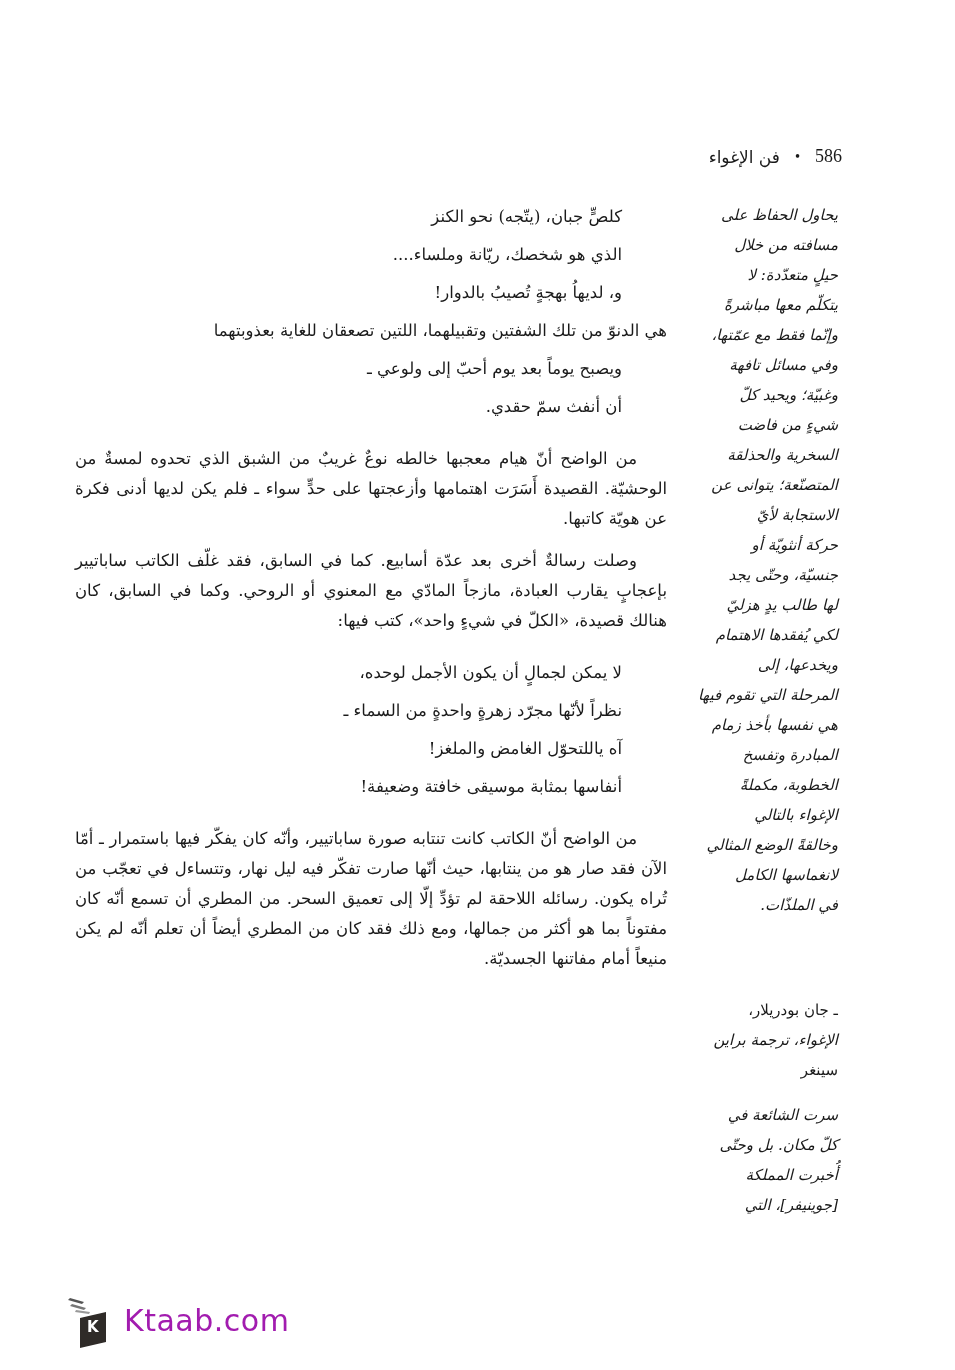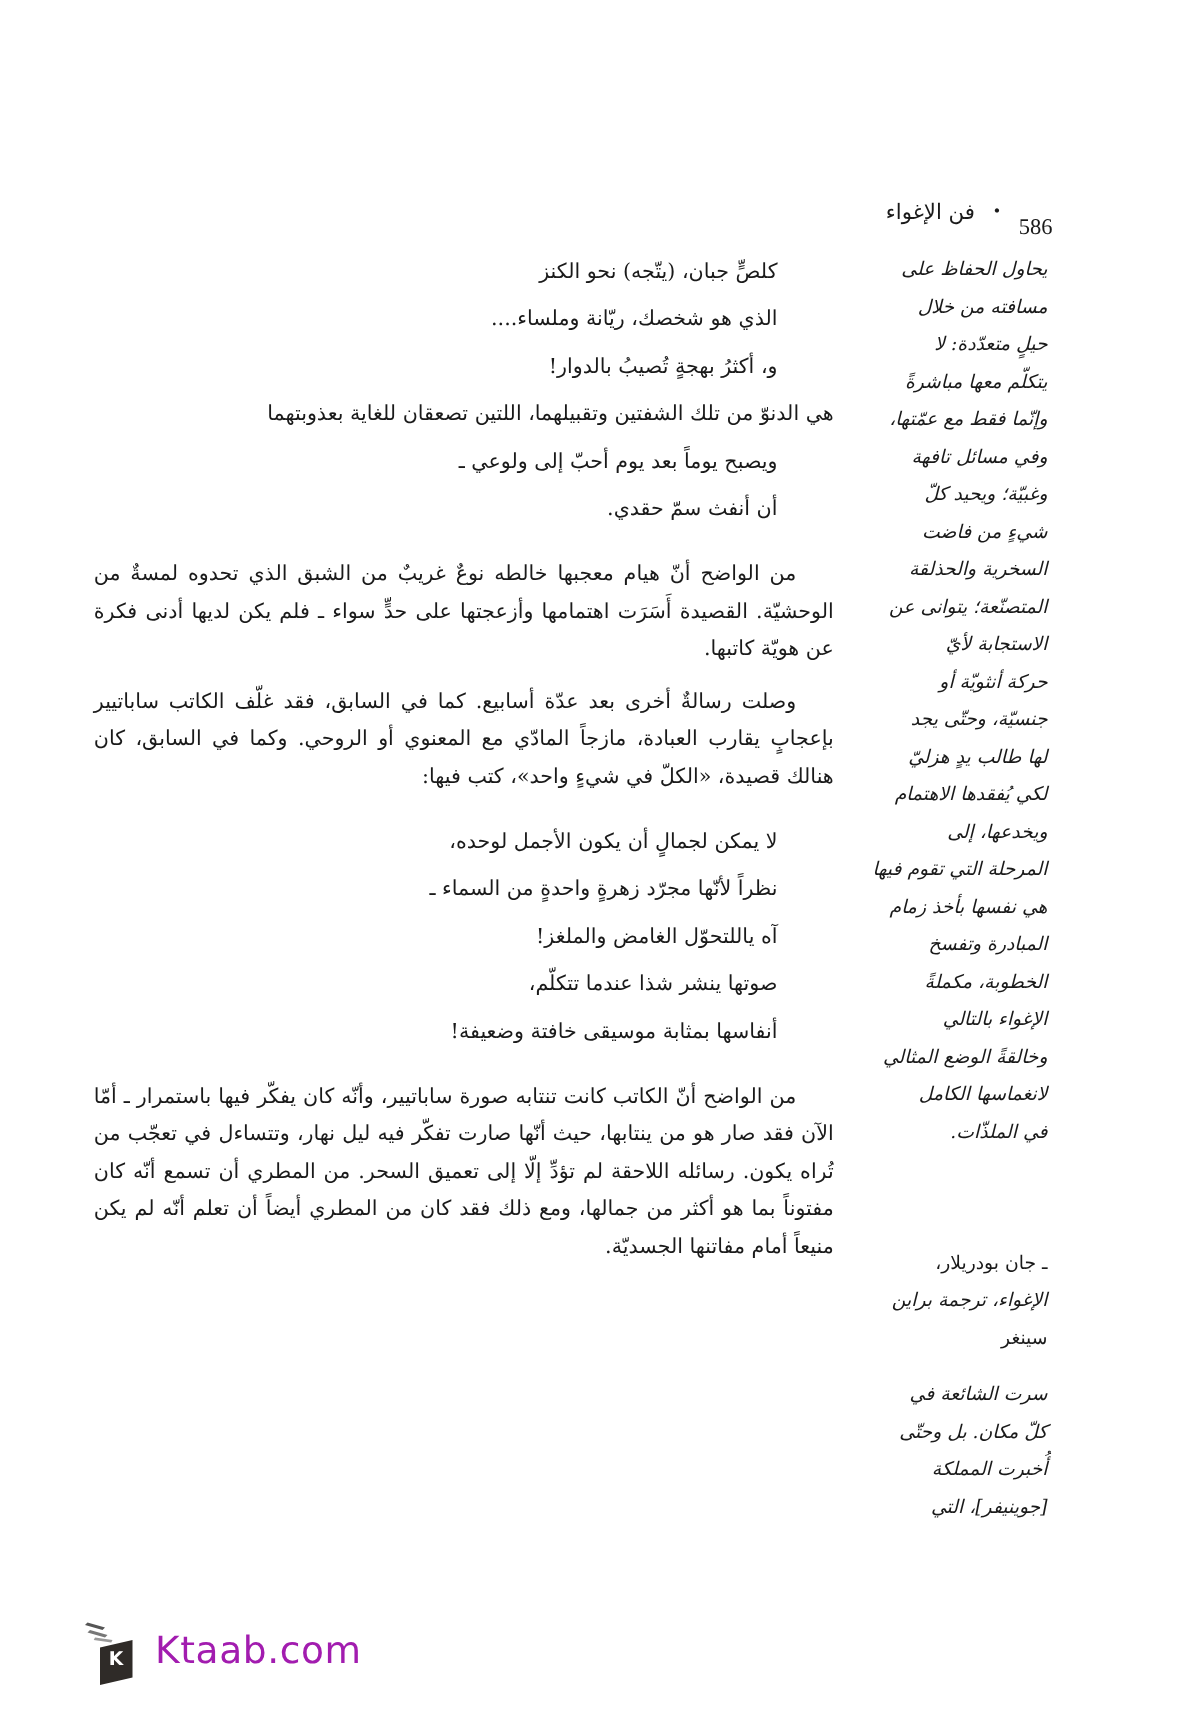--- a/index.html
+++ b/index.html
@@ -5,21 +5,21 @@
     html, body { margin: 0; padding: 0; background: #ffffff; }
     body {
       width: 955px; height: 1370px; position: relative; overflow: hidden;
       font-family: "DejaVu Serif", "Liberation Serif", serif;
       color: #1a1a1a;
     }
     .page-header {
       position: absolute; top: 146px; right: 113px;
       direction: rtl; font-size: 17px; display: flex; align-items: center; gap: 14px;
     }
-    .page-header .num { font-family: "Liberation Serif", serif; font-size: 18px; margin-top: 25px; }
+    .page-header .num { font-family: "Liberation Serif", serif; font-size: 18px; }
     .page-header .bullet { font-size: 12px; }
     .main {
       position: absolute; top: 198px; left: 75px; width: 592px;
       direction: rtl; text-align: right; font-size: 16.5px;
     }
     .poem { padding-right: 45px; text-align: right; }
     .poem-line { height: 38px; line-height: 38px; white-space: nowrap; }
     .para { text-align: justify; text-align-last: right; line-height: 30px; margin: 0; }
     .para.indent { text-indent: 30px; }
     .gap-s { height: 12px; }
@@ -40,35 +40,34 @@
 <div class="page-header">
   <span class="num">586</span>
   <span class="bullet">•</span>
   <span>فن الإغواء</span>
 </div>
 
 <div class="main">
   <div class="poem">
     <div class="poem-line">كلصٍّ جبان، (يتّجه) نحو الكنز</div>
     <div class="poem-line">الذي هو شخصك، ريّانة وملساء....</div>
-    <div class="poem-line">و، أكثرُ بهجةٍ تُصيبُ بالدوار!</div>
+    <div class="poem-line">و، لديهاُ بهجةٍ تُصيبُ بالدوار!</div>
     <div class="poem-line" style="margin-right:-45px">هي الدنوّ من تلك الشفتين وتقبيلهما، اللتين تصعقان للغاية بعذوبتهما</div>
     <div class="poem-line">ويصبح يوماً بعد يوم أحبّ إلى ولوعي ـ</div>
     <div class="poem-line">أن أنفث سمّ حقدي.</div>
   </div>
   <div class="gap-m"></div>
   <p class="para indent">من الواضح أنّ هيام معجبها خالطه نوعٌ غريبٌ من الشبق الذي تحدوه لمسةٌ من الوحشيّة. القصيدة أَسَرَت اهتمامها وأزعجتها على حدٍّ سواء ـ فلم يكن لديها أدنى فكرة عن هويّة كاتبها.</p>
   <div class="gap-s"></div>
   <p class="para indent">وصلت رسالةٌ أخرى بعد عدّة أسابيع. كما في السابق، فقد غلّف الكاتب ساباتيير بإعجابٍ يقارب العبادة، مازجاً المادّي مع المعنوي أو الروحي. وكما في السابق، كان هنالك قصيدة، «الكلّ في شيءٍ واحد»، كتب فيها:</p>
   <div class="gap-m"></div>
   <div class="poem">
     <div class="poem-line">لا يمكن لجمالٍ أن يكون الأجمل لوحده،</div>
     <div class="poem-line">نظراً لأنّها مجرّد زهرةٍ واحدةٍ من السماء ـ</div>
     <div class="poem-line">آه ياللتحوّل الغامض والملغز!</div>
-    <div class="poem-line">صوتها ينشر شذا عندما تتكلّم،</div>
     <div class="poem-line">أنفاسها بمثابة موسيقى خافتة وضعيفة!</div>
   </div>
   <div class="gap-m"></div>
   <p class="para indent">من الواضح أنّ الكاتب كانت تنتابه صورة ساباتيير، وأنّه كان يفكّر فيها باستمرار ـ أمّا الآن فقد صار هو من ينتابها، حيث أنّها صارت تفكّر فيه ليل نهار، وتتساءل في تعجّب من تُراه يكون. رسائله اللاحقة لم تؤدِّ إلّا إلى تعميق السحر. من المطري أن تسمع أنّه كان مفتوناً بما هو أكثر من جمالها، ومع ذلك فقد كان من المطري أيضاً أن تعلم أنّه لم يكن منيعاً أمام مفاتنها الجسديّة.</p>
 </div>
 
 <div class="sidenote" style="top:200px">
   <div>يحاول الحفاظ على</div>
   <div>مسافته من خلال</div>
   <div>حيلٍ متعدّدة: لا</div>

